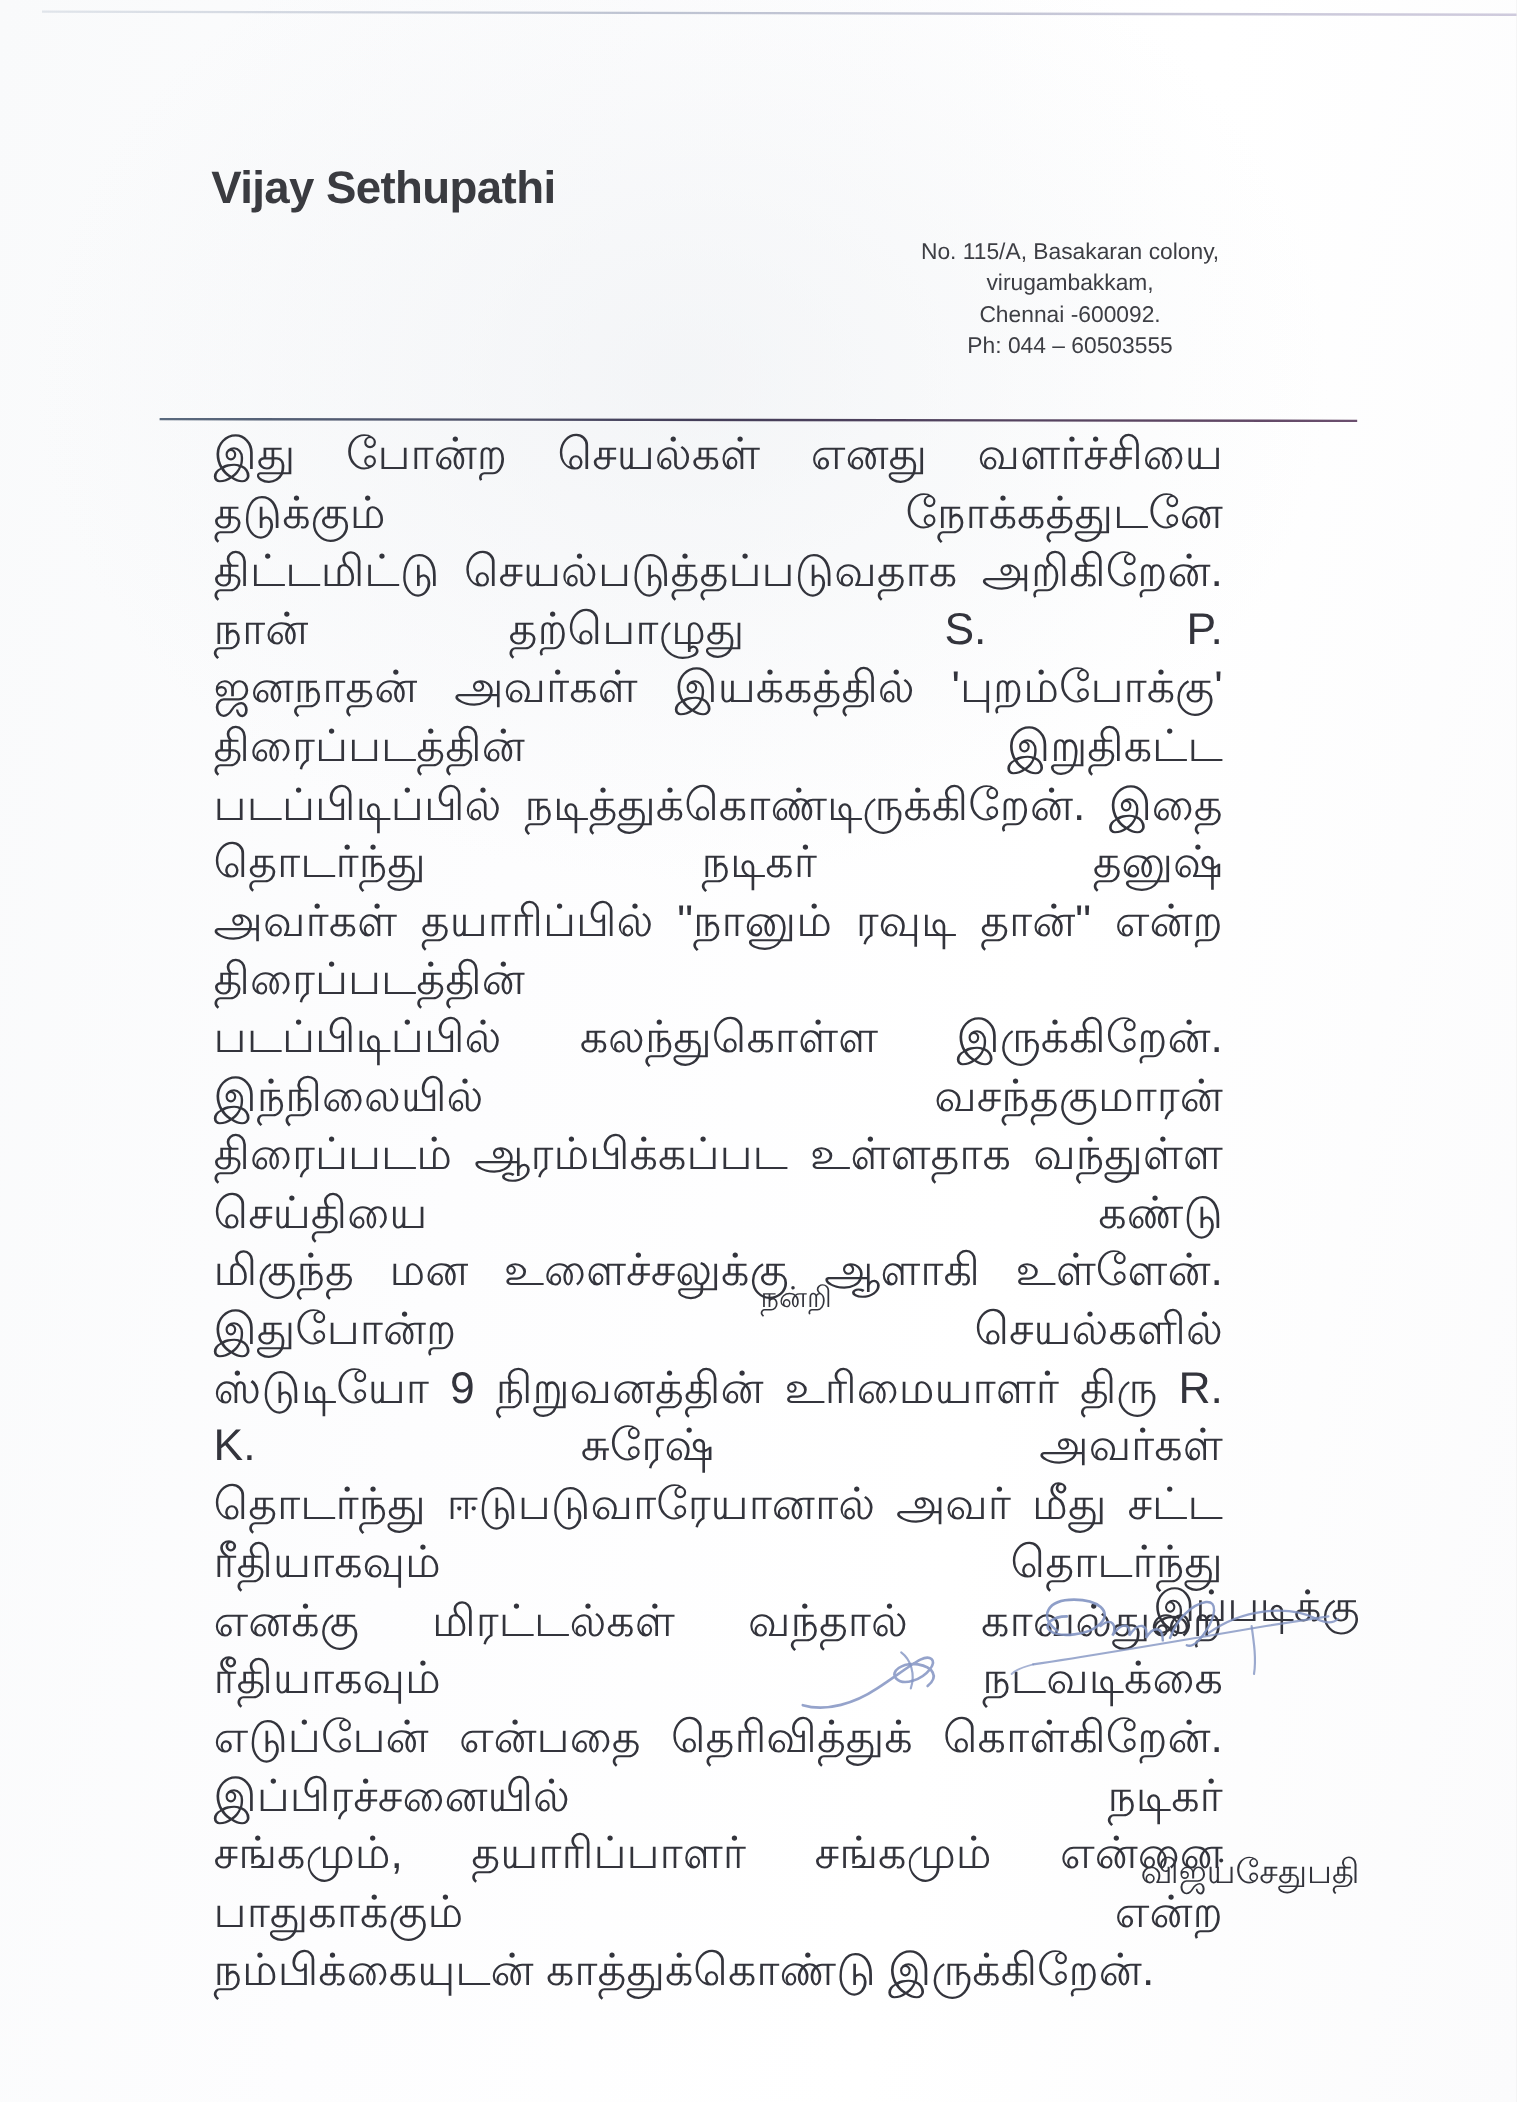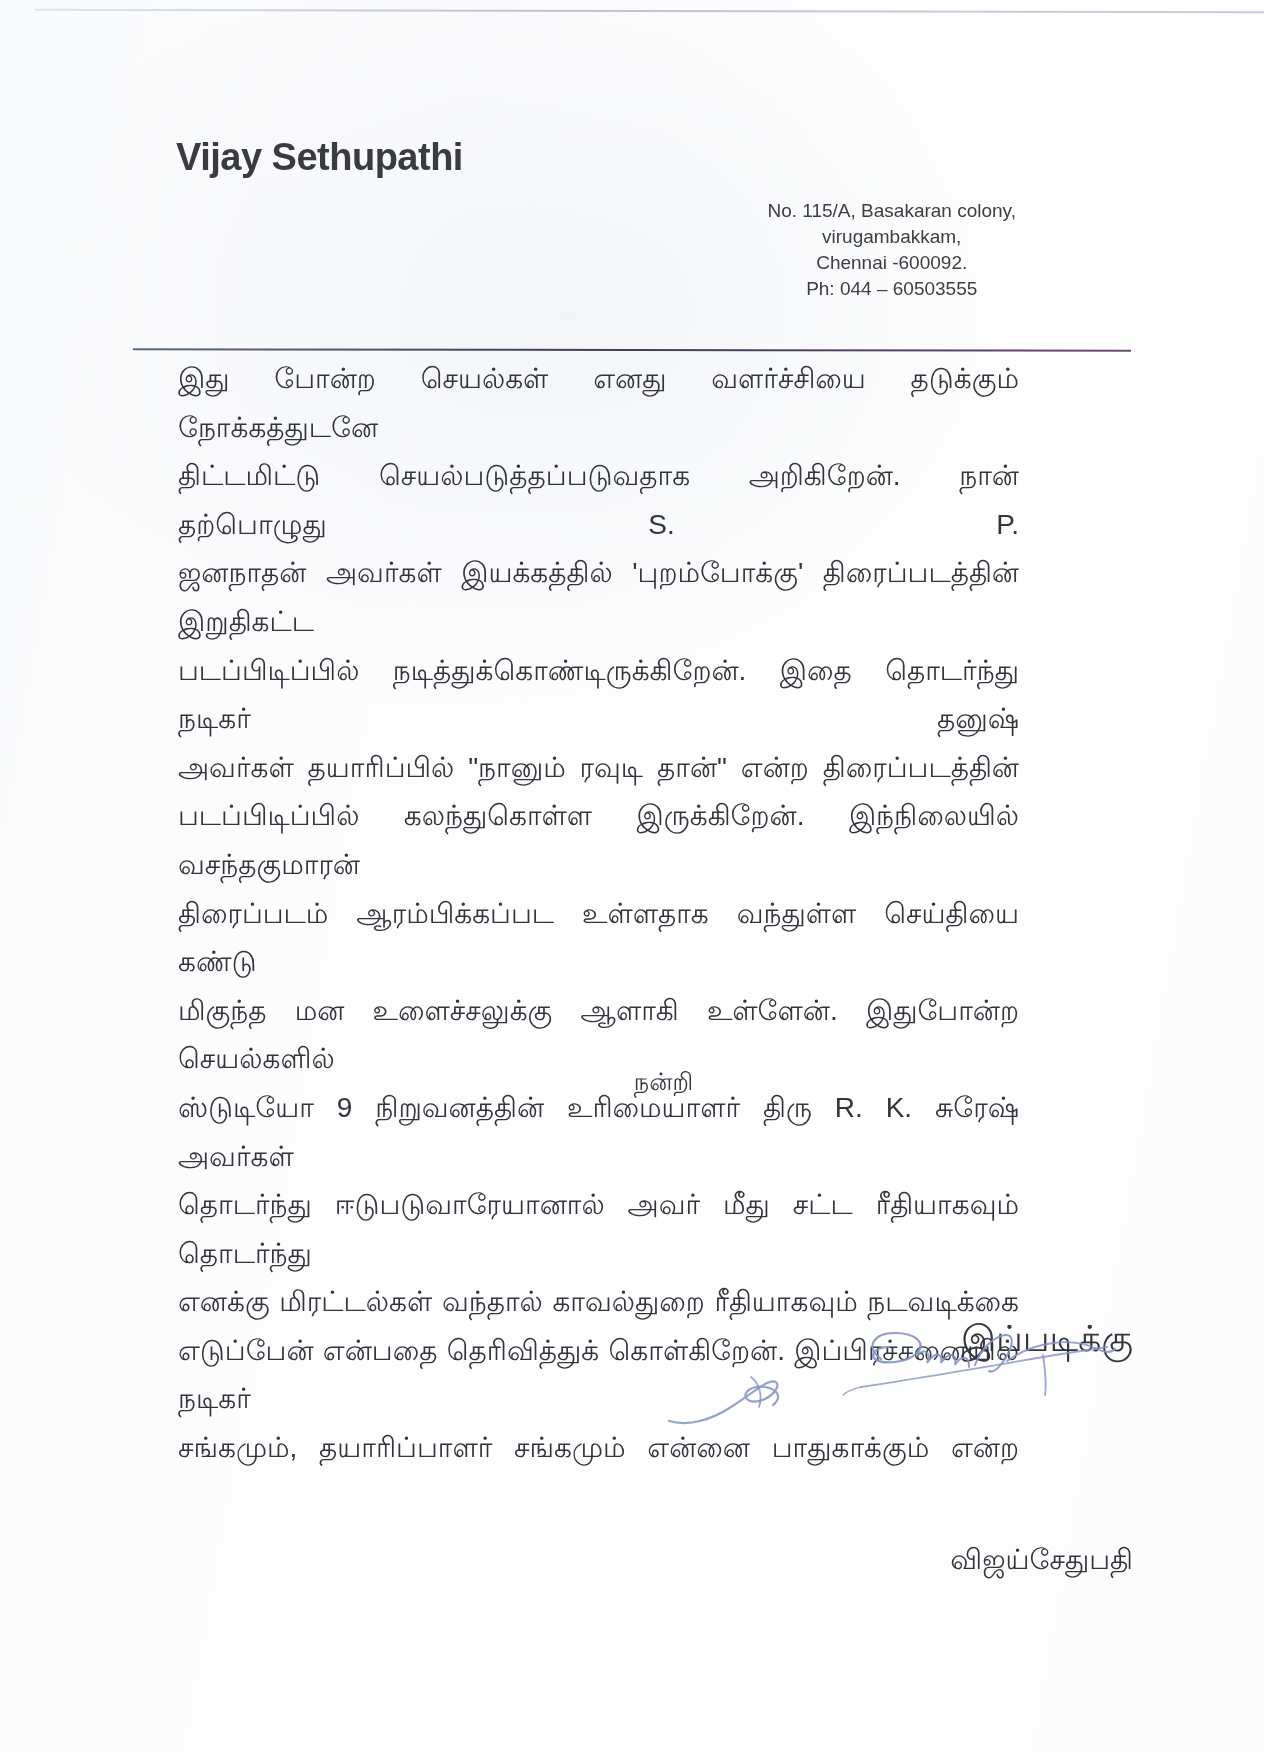--- a/index.html
+++ b/index.html
@@ -43,21 +43,21 @@
     position: absolute;
     left: 133px; top: 349px;
     width: 998px; height: 2px;
     background: linear-gradient(to right, #5a6a7e, #433d58 45%, #5d4663 85%, #6b4f6e);
     transform: rotate(0.08deg);
   }
   .body-text {
     position: absolute;
     left: 178px; top: 355px;
     width: 841px;
-    font-size: 28px;
+    font-size: 37px;
     line-height: 48.6px;
     color: #33343c;
   }
   .body-line {
     text-align: justify;
     text-align-last: justify;
     white-space: normal;
   }
   .body-line.last {
     text-align-last: left;
@@ -114,20 +114,21 @@
     <div class="body-line">படப்பிடிப்பில் நடித்துக்கொண்டிருக்கிறேன். இதை தொடர்ந்து நடிகர் தனுஷ்</div>
     <div class="body-line">அவர்கள் தயாரிப்பில் "நானும் ரவுடி தான்" என்ற திரைப்படத்தின்</div>
     <div class="body-line">படப்பிடிப்பில் கலந்துகொள்ள இருக்கிறேன். இந்நிலையில் வசந்தகுமாரன்</div>
     <div class="body-line">திரைப்படம் ஆரம்பிக்கப்பட உள்ளதாக வந்துள்ள செய்தியை கண்டு</div>
     <div class="body-line">மிகுந்த மன உளைச்சலுக்கு ஆளாகி உள்ளேன். இதுபோன்ற செயல்களில்</div>
     <div class="body-line">ஸ்டுடியோ 9 நிறுவனத்தின் உரிமையாளர் திரு R. K. சுரேஷ் அவர்கள்</div>
     <div class="body-line">தொடர்ந்து ஈடுபடுவாரேயானால் அவர் மீது சட்ட ரீதியாகவும் தொடர்ந்து</div>
     <div class="body-line">எனக்கு மிரட்டல்கள் வந்தால் காவல்துறை ரீதியாகவும் நடவடிக்கை</div>
     <div class="body-line">எடுப்பேன் என்பதை தெரிவித்துக் கொள்கிறேன். இப்பிரச்சனையில் நடிகர்</div>
     <div class="body-line">சங்கமும், தயாரிப்பாளர் சங்கமும் என்னை பாதுகாக்கும் என்ற</div>
+    <div class="body-line last">நம்பிக்கையுடன் காத்துக்கொண்டு இருக்கிறேன்.</div>
   </div>
 
   <div class="thanks-line">நன்றி</div>
 
   <div class="closing-label">இப்படிக்கு</div>
 
   <div class="signature-wrap">
     <svg width="470" height="120" viewBox="0 0 470 120" fill="none" xmlns="http://www.w3.org/2000/svg">
 
       <path d="M14 96 C34 102, 58 94, 76 82 C90 73, 104 62, 112 58 C120 54, 126 58, 120 66 C113 75, 98 80, 92 74 C86 68, 97 60, 110 62 C122 64, 128 72, 118 80" stroke="#8293c2" stroke-width="2.2" stroke-linecap="round" fill="none" opacity="0.85"></path>

